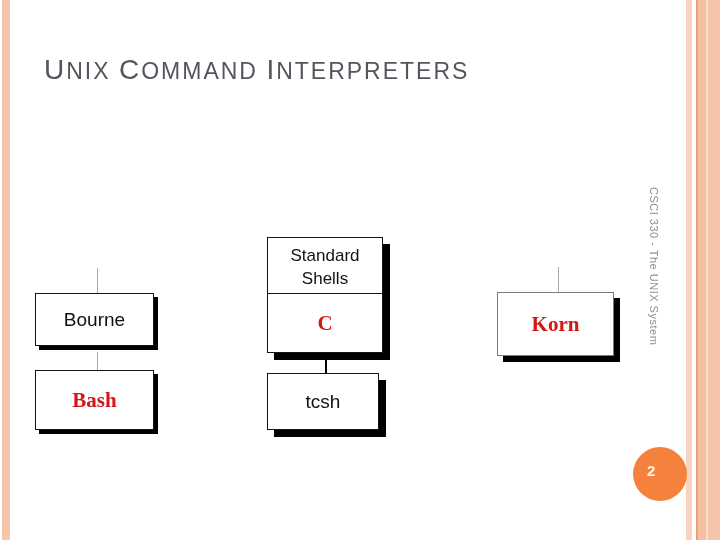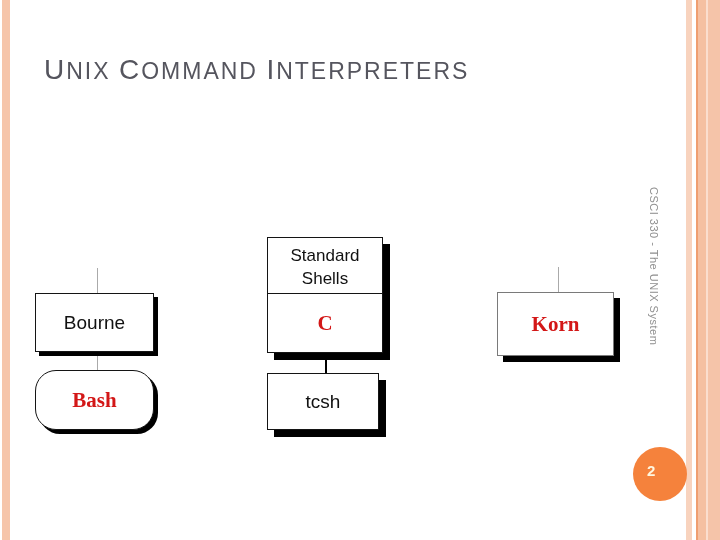--- a/index.html
+++ b/index.html
@@ -24,24 +24,24 @@
   
   .node{
     position:absolute;background:#fff;border:1px solid #141414;
     display:flex;align-items:center;justify-content:center;
     text-align:center;color:#111;box-sizing:border-box;
   }
   .shadow7{box-shadow:7px 7px 0 0 #000;}
   .shadow4{box-shadow:4px 4px 0 0 #000;}
   .shadow6{box-shadow:6px 6px 0 0 #000;}
   .n-standard{left:267px;top:197px;width:116px;height:61px;font-size:17px;line-height:1.3;padding:0 14px;margin-top:40px;}
-  .n-bourne{left:35px;top:293px;width:119px;height:59px;font-size:19px;}
+  .n-bourne{left:35px;top:293px;width:119px;height:53px;font-size:19px;}
   .n-c{left:267px;top:293px;width:116px;height:60px;}
   .n-korn{left:497px;top:292px;width:117px;height:64px;border-color:#7a7a7a;}
-  .n-bash{left:35px;top:370px;width:119px;height:60px;border-radius:21px;}
+  .n-bash{left:35px;top:370px;width:119px;height:60px;}
   .n-tcsh{left:267px;top:373px;width:112px;height:57px;font-size:19px;}
   .red-serif{
     font-family:"Liberation Serif",serif;font-weight:bold;
     font-size:21px;color:#d31717;
   }
   
   .conn{position:absolute;}
   .conn-black{background:#000;width:2px;}
   .conn-gray{background:#aaaaaa;width:1px;}
   .c-top{left:325px;top:258px;height:35px;}

